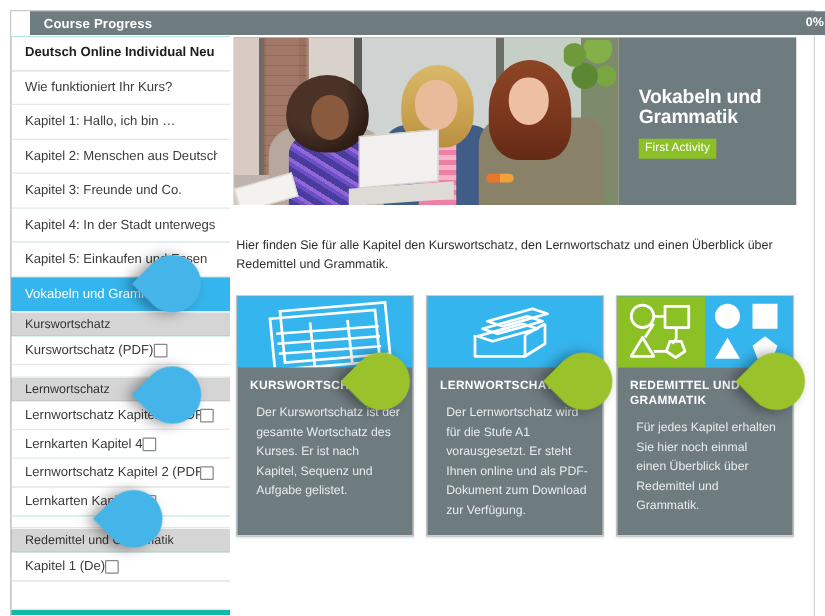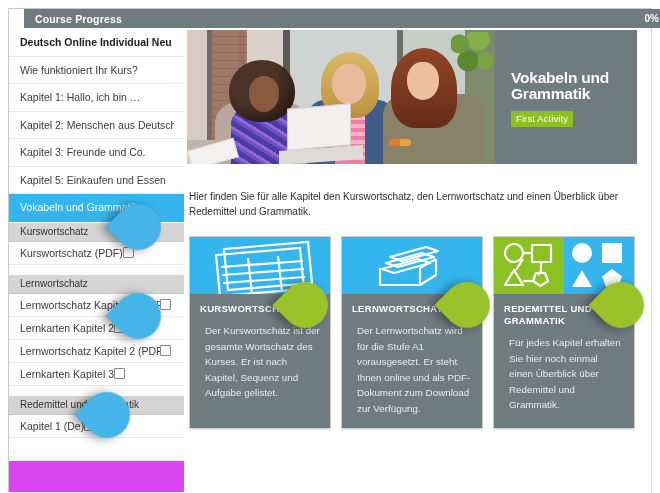--- a/index.html
+++ b/index.html
@@ -47,21 +47,21 @@
     color: #ffffff;
     font-size: 10px;
     font-weight: bold;
   }
 
   
   .sidebar {
     position: absolute;
     left: 9px; top: 29px;
     width: 175px; height: 463px;
-    background: #d946ef;
+    background: #14b8a6;
     overflow: hidden;
   }
   .sb-row {
     position: relative;
     height: 27.5px;
     display: flex;
     align-items: center;
     padding: 0 10px 0 11px;
     font-size: 10.5px;
     color: #3b3b3b;
@@ -360,20 +360,23 @@
     <div class="sb-row">
       <span class="sb-label">Kapitel 1: Hallo, ich bin …</span>
     </div>
     <div class="sb-row">
       <span class="sb-label">Kapitel 2: Menschen aus Deutschland</span>
     </div>
     <div class="sb-row">
       <span class="sb-label">Kapitel 3: Freunde und Co.</span>
     </div>
     <div class="sb-row">
+      <span class="sb-label">Kapitel 4: In der Stadt unterwegs</span>
+    </div>
+    <div class="sb-row">
       <span class="sb-label">Kapitel 5: Einkaufen und Essen</span>
     </div>
     <div class="sb-row selected">
       <span class="sb-label">Vokabeln und Grammatik</span>
     </div>
 
     <div class="sb-row group">
       <span class="sb-label">Kurswortschatz</span>
     </div>
     <div class="sb-row item">
@@ -383,21 +386,21 @@
 
     <div class="sb-row gap"></div>
     <div class="sb-row group">
       <span class="sb-label">Lernwortschatz</span>
     </div>
     <div class="sb-row item">
       <span class="sb-label">Lernwortschatz Kapitel 1 (PDF)</span>
       <span class="sb-check"></span>
     </div>
     <div class="sb-row item">
-      <span class="sb-label">Lernkarten Kapitel 2</span>
+      <span class="sb-label">Lernkarten Kapitel 4</span>
       <span class="sb-check"></span>
     </div>
     <div class="sb-row item">
       <span class="sb-label">Lernwortschatz Kapitel 2 (PDF)</span>
       <span class="sb-check"></span>
     </div>
     <div class="sb-row item">
       <span class="sb-label">Lernkarten Kapitel 3</span>
       <span class="sb-check"></span>
     </div>

